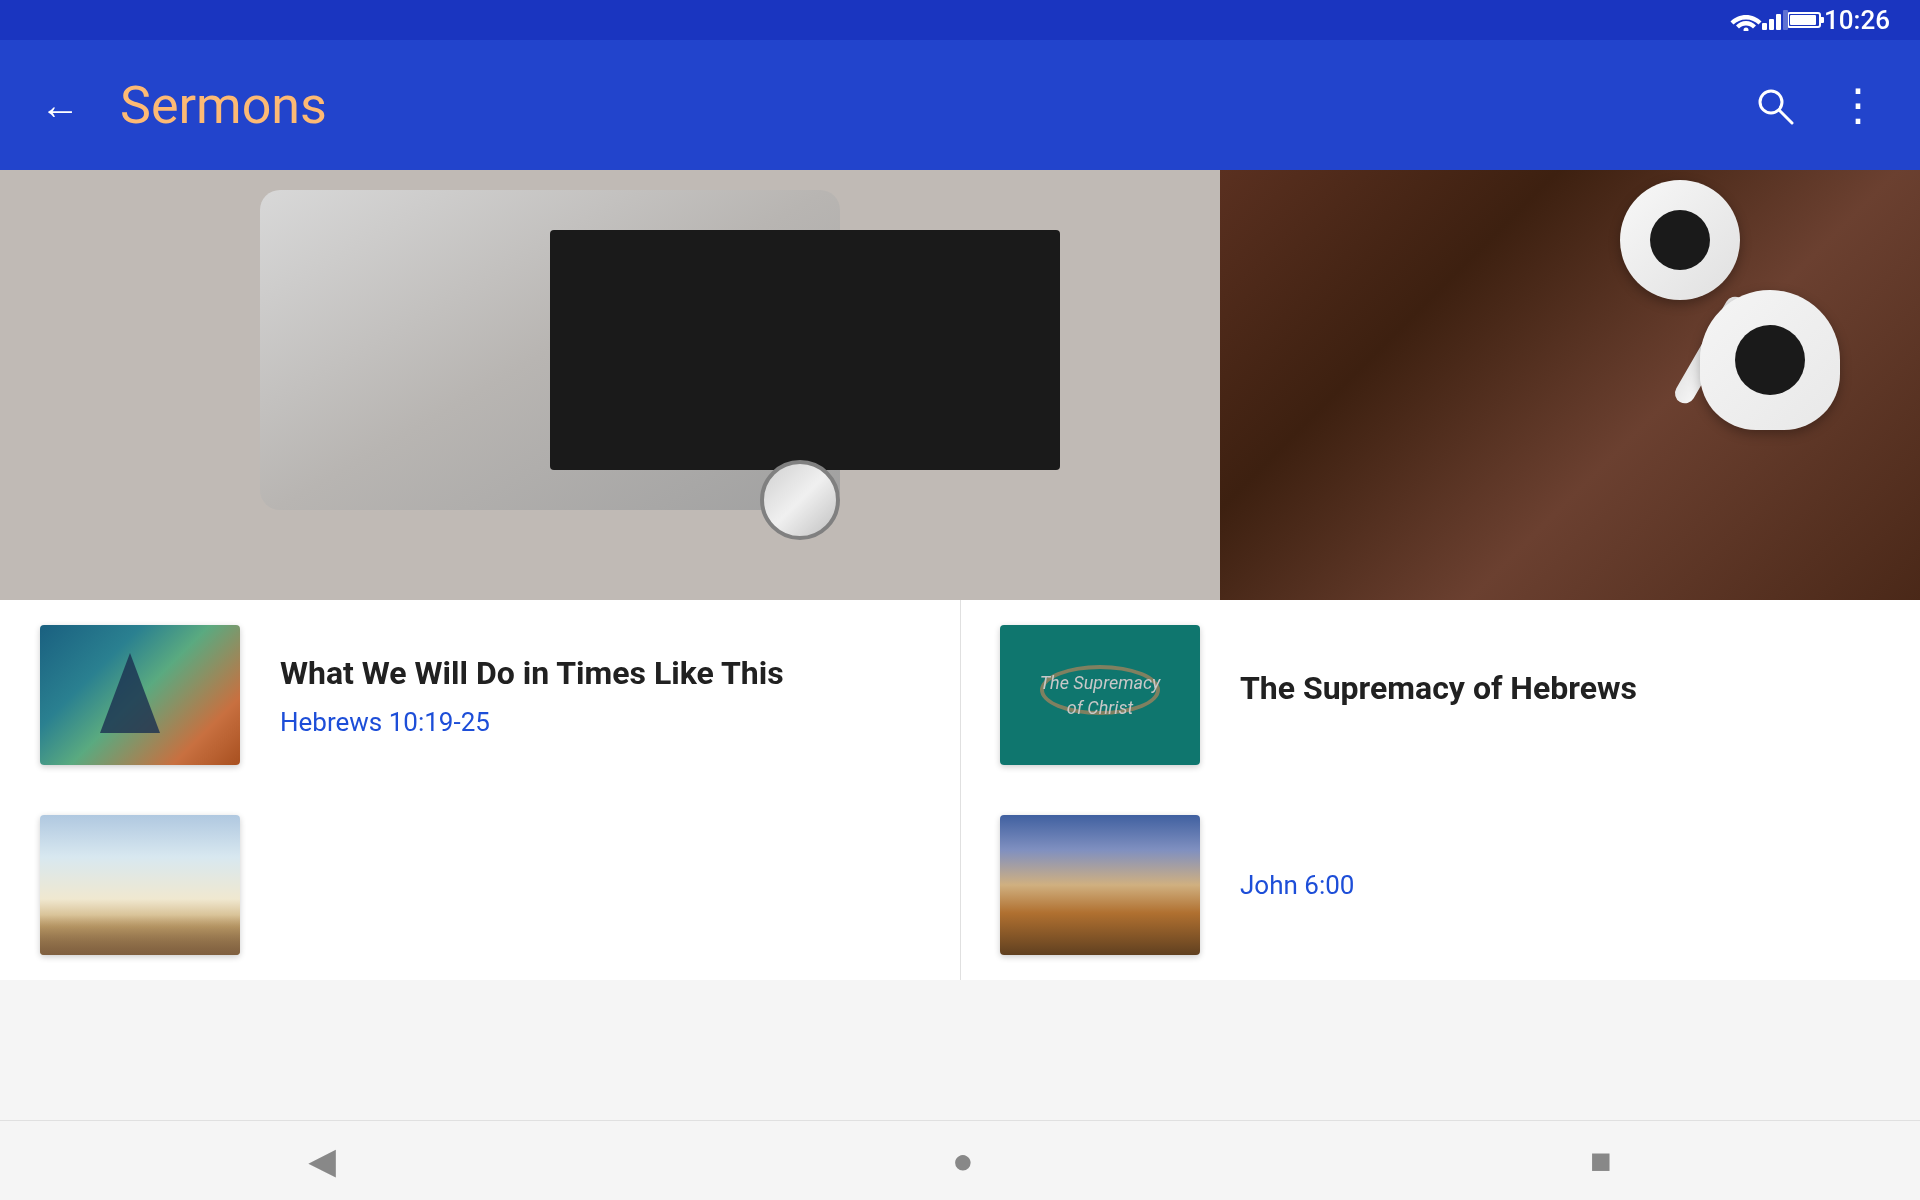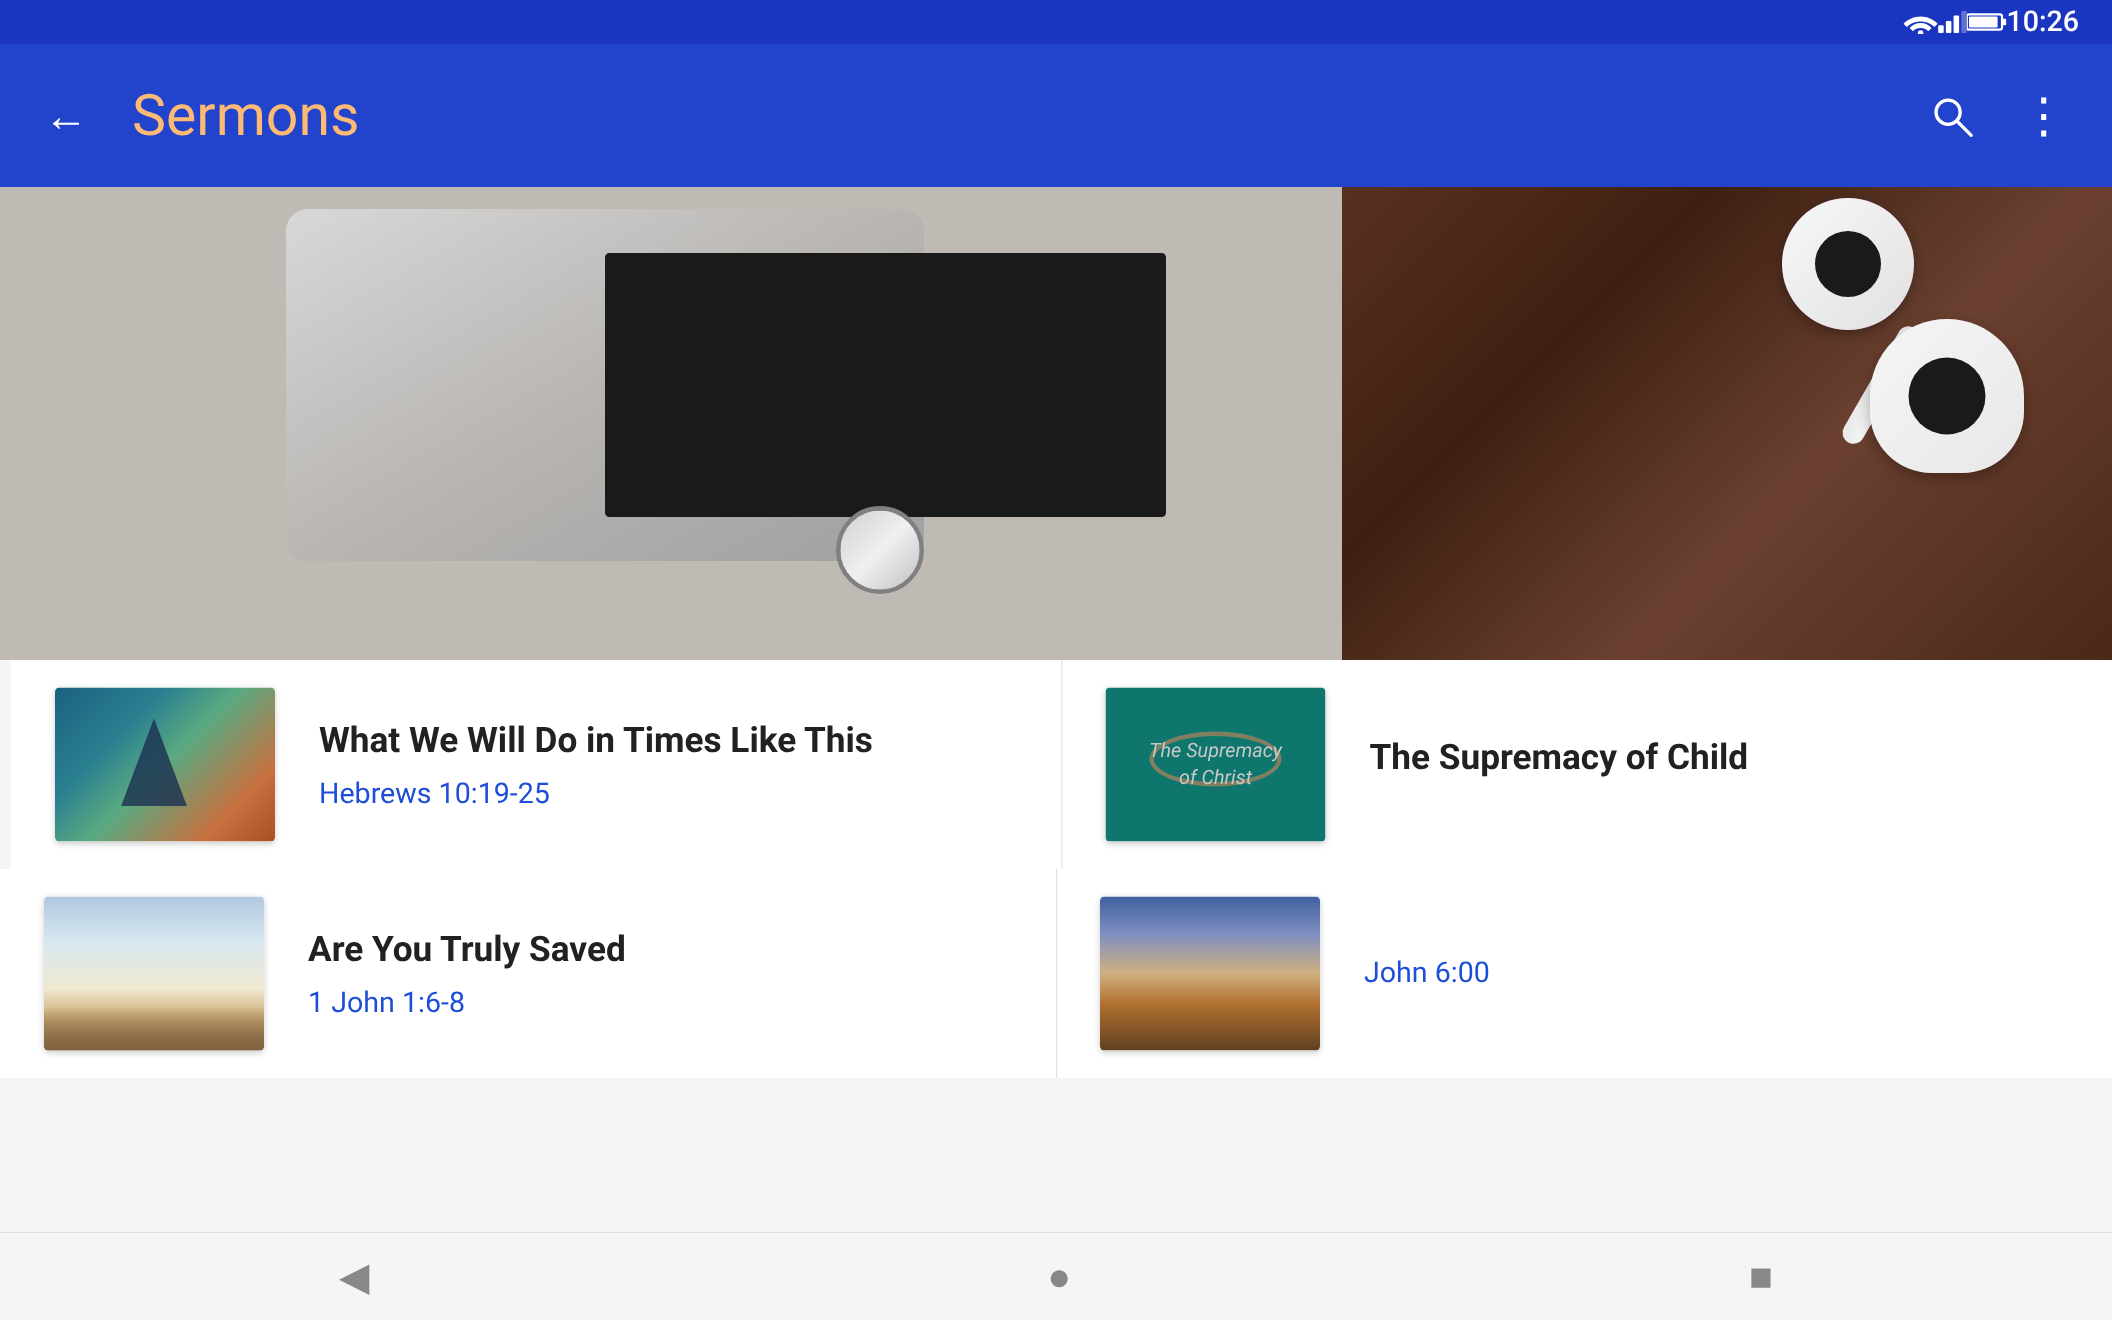--- a/index.html
+++ b/index.html
@@ -179,21 +179,21 @@
       background: #e0e0e0;
     }
 
     
     .sermon-row {
       display: flex;
       flex-direction: row;
     }
     .sermon-row-1 {
       position: absolute;
-      top: 0; left: 10px; right: 0;
+      top: 0; left: 0; right: 0;
       height: 190px;
     }
     .sermon-row-2 {
       position: absolute;
       top: 190px; left: 0; right: 0;
       height: 190px;
     }
 
     .sermon-cell {
       flex: 1;
@@ -396,37 +396,33 @@
     <div class="divider-v" style="left: 50%; top:0; bottom:0;"></div>
 
     <div class="sermon-cell">
       <div class="sermon-thumb">
         <div class="thumb-thorns">
           <div class="thorn-ring"></div>
           <div class="thumb-thorns-text">The Supremacy<br>of Christ</div>
         </div>
       </div>
       <div class="sermon-info">
-        <div class="sermon-title">The Supremacy of Child</div>
+        <div class="sermon-title">The Supremacy of Hebrews</div>
         <div class="sermon-verse"></div>
       </div>
     </div>
   </div>
 
   <div class="divider-h" style="top: 190px;"></div>
 
   <div class="sermon-row sermon-row-2">
 
     <div class="sermon-cell">
       <div class="sermon-thumb">
         <div class="thumb-sky"></div>
-      </div>
-      <div class="sermon-info">
-        <div class="sermon-title">Are You Truly Saved</div>
-        <div class="sermon-verse">1 John 1:6-8</div>
       </div>
     </div>
 
     <div class="divider-v" style="left: 50%; top:0; bottom:0;"></div>
 
     <div class="sermon-cell">
       <div class="sermon-thumb">
         <div class="thumb-sunset"></div>
       </div>
       <div class="sermon-info">

